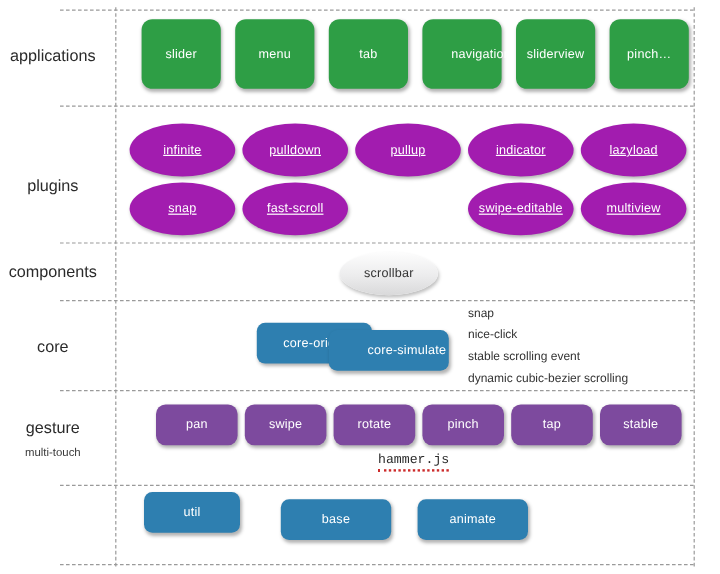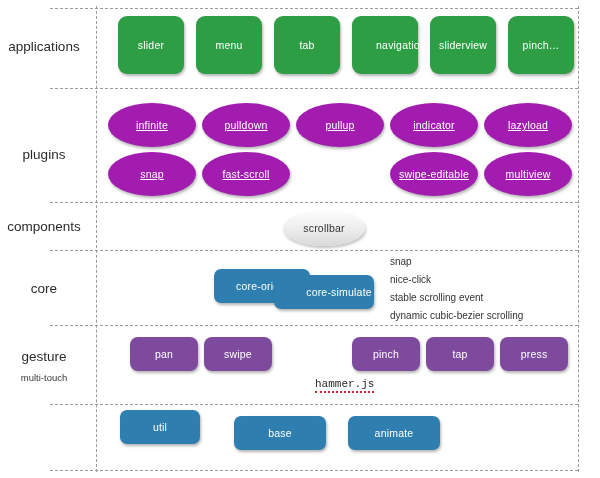--- a/index.html
+++ b/index.html
@@ -178,23 +178,24 @@
   <div class="node core" style="left:166px; top:269px; width:96px; height:34px;margin-left:48px;">core-origin</div>
   <div class="node core" style="left:274px; top:275px; width:100px; height:34px;padding-left:30px;">core-simulate</div>
 
   <div class="feature" style="top:256px;">snap</div>
   <div class="feature" style="top:274px;">nice-click</div>
   <div class="feature" style="top:292px;">stable scrolling event</div>
   <div class="feature" style="top:310px;">dynamic cubic-bezier scrolling</div>
 
   <div class="node gesture" style="left:130px; top:337px; width:68px; height:34px;">pan</div>
   <div class="node gesture" style="left:204px; top:337px; width:68px; height:34px;">swipe</div>
+  <div class="node gesture" style="left:278px; top:337px; width:68px; height:34px;">rotate</div>
   <div class="node gesture" style="left:352px; top:337px; width:68px; height:34px;">pinch</div>
   <div class="node gesture" style="left:426px; top:337px; width:68px; height:34px;">tap</div>
-  <div class="node gesture" style="left:500px; top:337px; width:68px; height:34px;">press</div>
+  <div class="node gesture" style="left:500px; top:337px; width:68px; height:34px;">stable</div>
 
   <div class="caption" style="left:315px; top:378px;font-family:Liberation Mono, monospace;">
     <span class="squiggle">hammer.js</span>
   </div>
 
   <div class="node base" style="left:120px; top:410px; width:80px; height:34px;">util</div>
   <div class="node base" style="left:234px; top:416px; width:92px; height:34px;">base</div>
   <div class="node base" style="left:348px; top:416px; width:92px; height:34px;">animate</div>
 
 </div>

